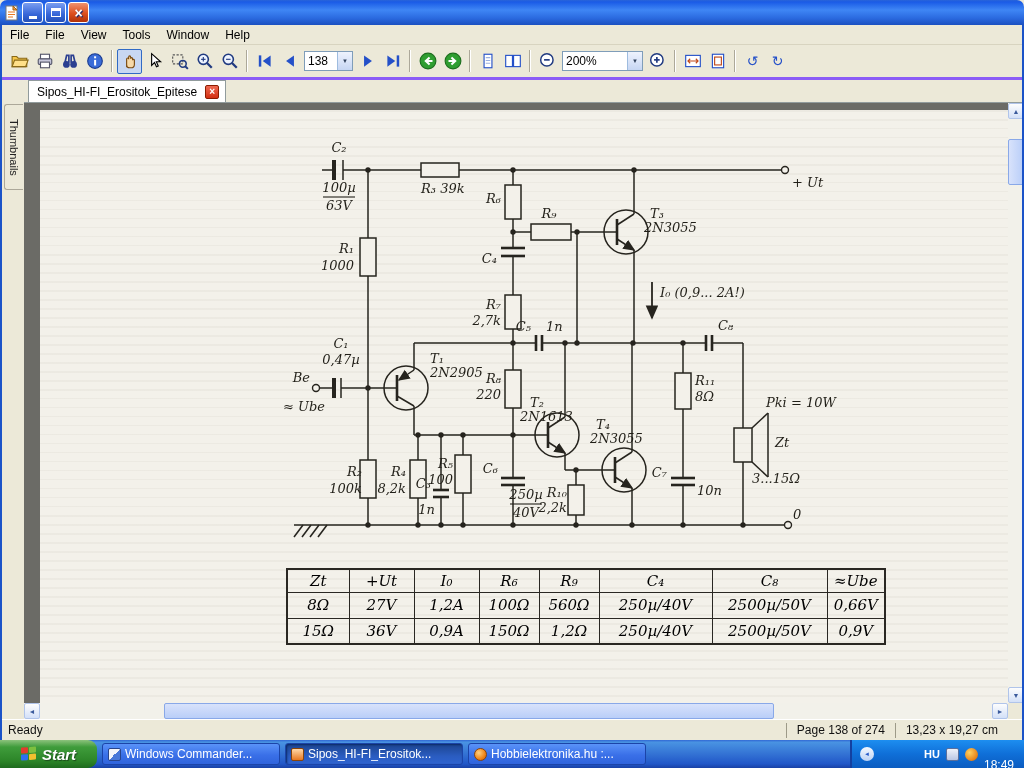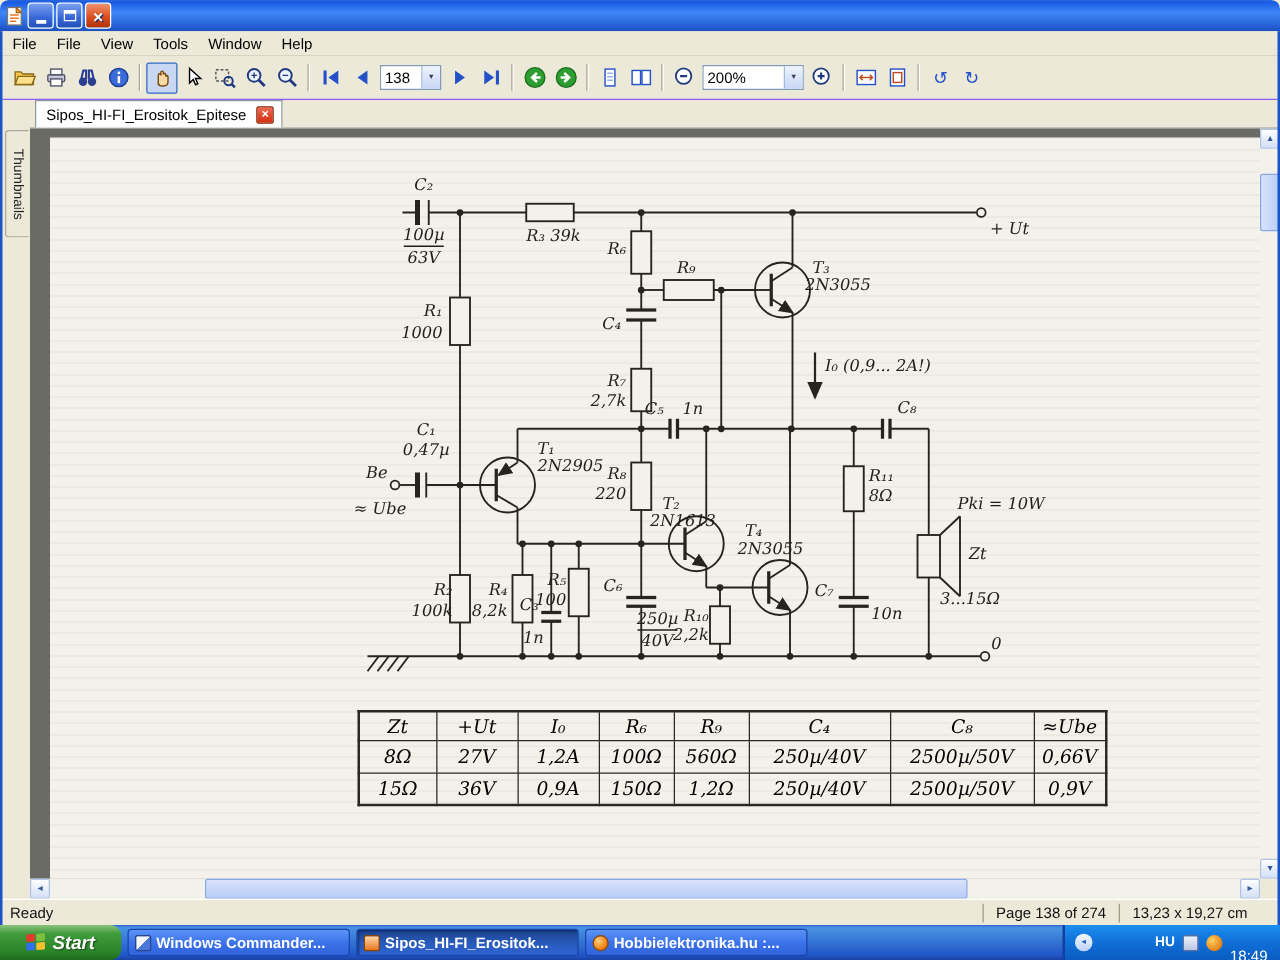--- a/index.html
+++ b/index.html
@@ -19,21 +19,21 @@
   .tbtn.redbtn { background:linear-gradient(180deg,#f0926e,#dd4f1e 55%,#b03208); }
   .glyph-min { width:8px; height:3px; background:#fff; margin-top:10px; }
   .glyph-max { width:10px; height:9px; border:1px solid #fff; border-top:3px solid #fff; }
   .glyph-close { color:#fff; font-weight:bold; font-size:14px; line-height:1; }
 
   
   .menubar { position:absolute; left:2px; top:25px; width:1020px; height:20px; background:#ece9d8;
     display:flex; align-items:center; font-size:12px; color:#000; border-bottom:1px solid #d8d4c0; }
   .mi { padding:2px 8px; }
   .toolbar { position:absolute; left:2px; top:45px; width:1020px; height:35px; background:#ece9d8;
-    border-bottom:1px solid #8b5cf6; display:flex; align-items:center; padding-left:5px; }
+    border-bottom:3px solid #8b5cf6; display:flex; align-items:center; padding-left:5px; }
   .tb { width:25px; height:25px; border:1px solid transparent; background:transparent; display:flex;
     align-items:center; justify-content:center; border-radius:2px; }
   .tb.pressed { border:1px solid #316ac5; background:#c8d7f2; }
   .tsep { width:2px; height:22px; border-left:1px solid #aca899; border-right:1px solid #fff; margin:0 4px; }
   .combo { display:flex; align-items:center; height:20px; border:1px solid #7f9db9; background:#fff; margin:0 2px; }
   .combo input { border:none; outline:none; height:16px; font-size:12px; font-family:"Liberation Sans",sans-serif; padding-left:3px; }
   .combo .pgw { width:32px; }
   .combo .zmw { width:64px; }
   .combo-arrow { width:15px; height:18px; background:linear-gradient(180deg,#eef3fd,#c6d6f3); border-left:1px solid #9ebcdf;
     display:flex; align-items:center; justify-content:center; font-size:6px; color:#30415c; }
@@ -101,21 +101,21 @@
     background:linear-gradient(180deg,#8cc27c 0%,#3f9c3b 25%,#2c8528 75%,#1e6b1e 100%);
     display:flex; align-items:center; justify-content:center; gap:5px;
     color:#fff; font-size:15px; font-weight:bold; font-style:italic; text-shadow:1px 1px 1px #1a4a1a; }
   .flag { width:16px; height:14px; display:grid; grid-template-columns:7px 7px; grid-template-rows:6px 6px; gap:1px; transform:skewY(-4deg); }
   .flag span { border-radius:1px; }
   .taskbtn { width:178px; height:22px; margin-left:5px; border-radius:3px; border:1px solid #1b44a8;
     background:linear-gradient(180deg,#5априm); }
   .taskbtn { background:linear-gradient(180deg,#5a93f8,#3a70e8 55%,#2f63dc); display:flex; align-items:center; gap:4px;
     color:#fff; font-size:12px; padding:0 5px; overflow:hidden; white-space:nowrap; }
   .taskbtn.active { background:linear-gradient(180deg,#1c448f,#2a5cc0 60%,#2f63d0); box-shadow:inset 1px 1px 2px #0c2a66; }
-  .tklabel { overflow:hidden; text-overflow:ellipsis;font-weight:bold; }
+  .tklabel { overflow:hidden; text-overflow:ellipsis; }
   .tkicon { width:13px; height:13px; flex:none; border-radius:2px; }
   .icon-wc { background:linear-gradient(135deg,#f5f6fa 50%,#4a78d8 50%); border:1px solid #28448a; }
   .icon-djvu { background:linear-gradient(180deg,#ffd8a8,#e87820); border:1px solid #8a4408; }
   .icon-ff { background:radial-gradient(circle at 35% 35%,#ffd080,#f08518 60%,#c85a10); border-radius:50%; border:1px solid #8a4408; }
   .tray { margin-left:auto; height:28px; display:flex; align-items:center; gap:6px; padding:0 10px 0 8px;
     background:linear-gradient(180deg,#1d8ef0,#0f6fd8 50%,#0b5cc0); border-left:2px solid #1340a0; color:#fff; }
   .chev { width:14px; height:14px; border-radius:50%; background:linear-gradient(180deg,#f4f8ff,#bcd2f4);
     color:#2458c8; font-size:6px; display:flex; align-items:center; justify-content:center; }
   .ticon1 { width:13px; height:13px; background:linear-gradient(180deg,#eef2fa,#b9c6e4); border:1px solid #5a6f9c; border-radius:2px; }
   .ticon2 { width:13px; height:13px; background:radial-gradient(circle at 35% 35%,#ffd060,#e8861c 65%,#b85c08); border-radius:50%; }

